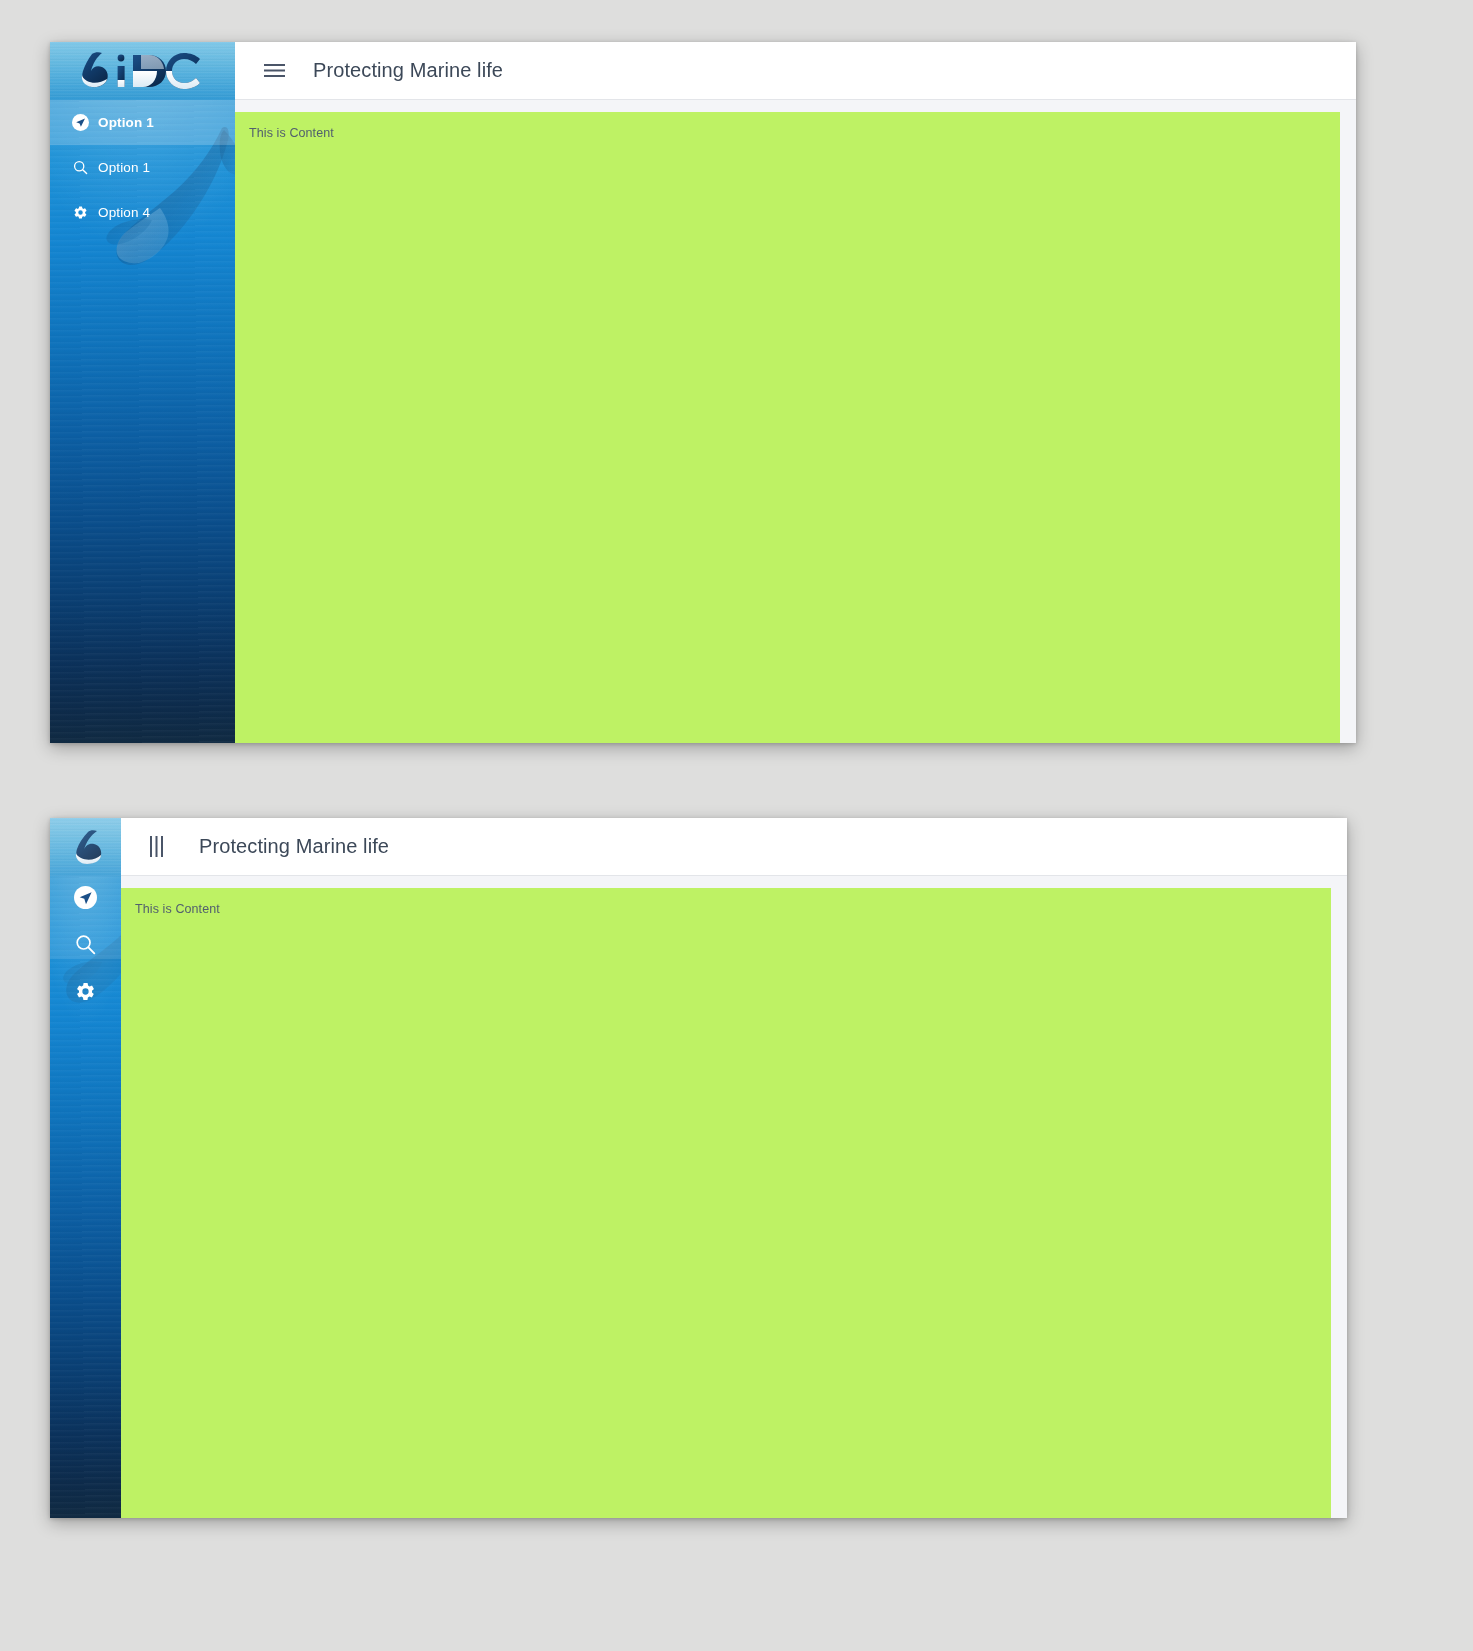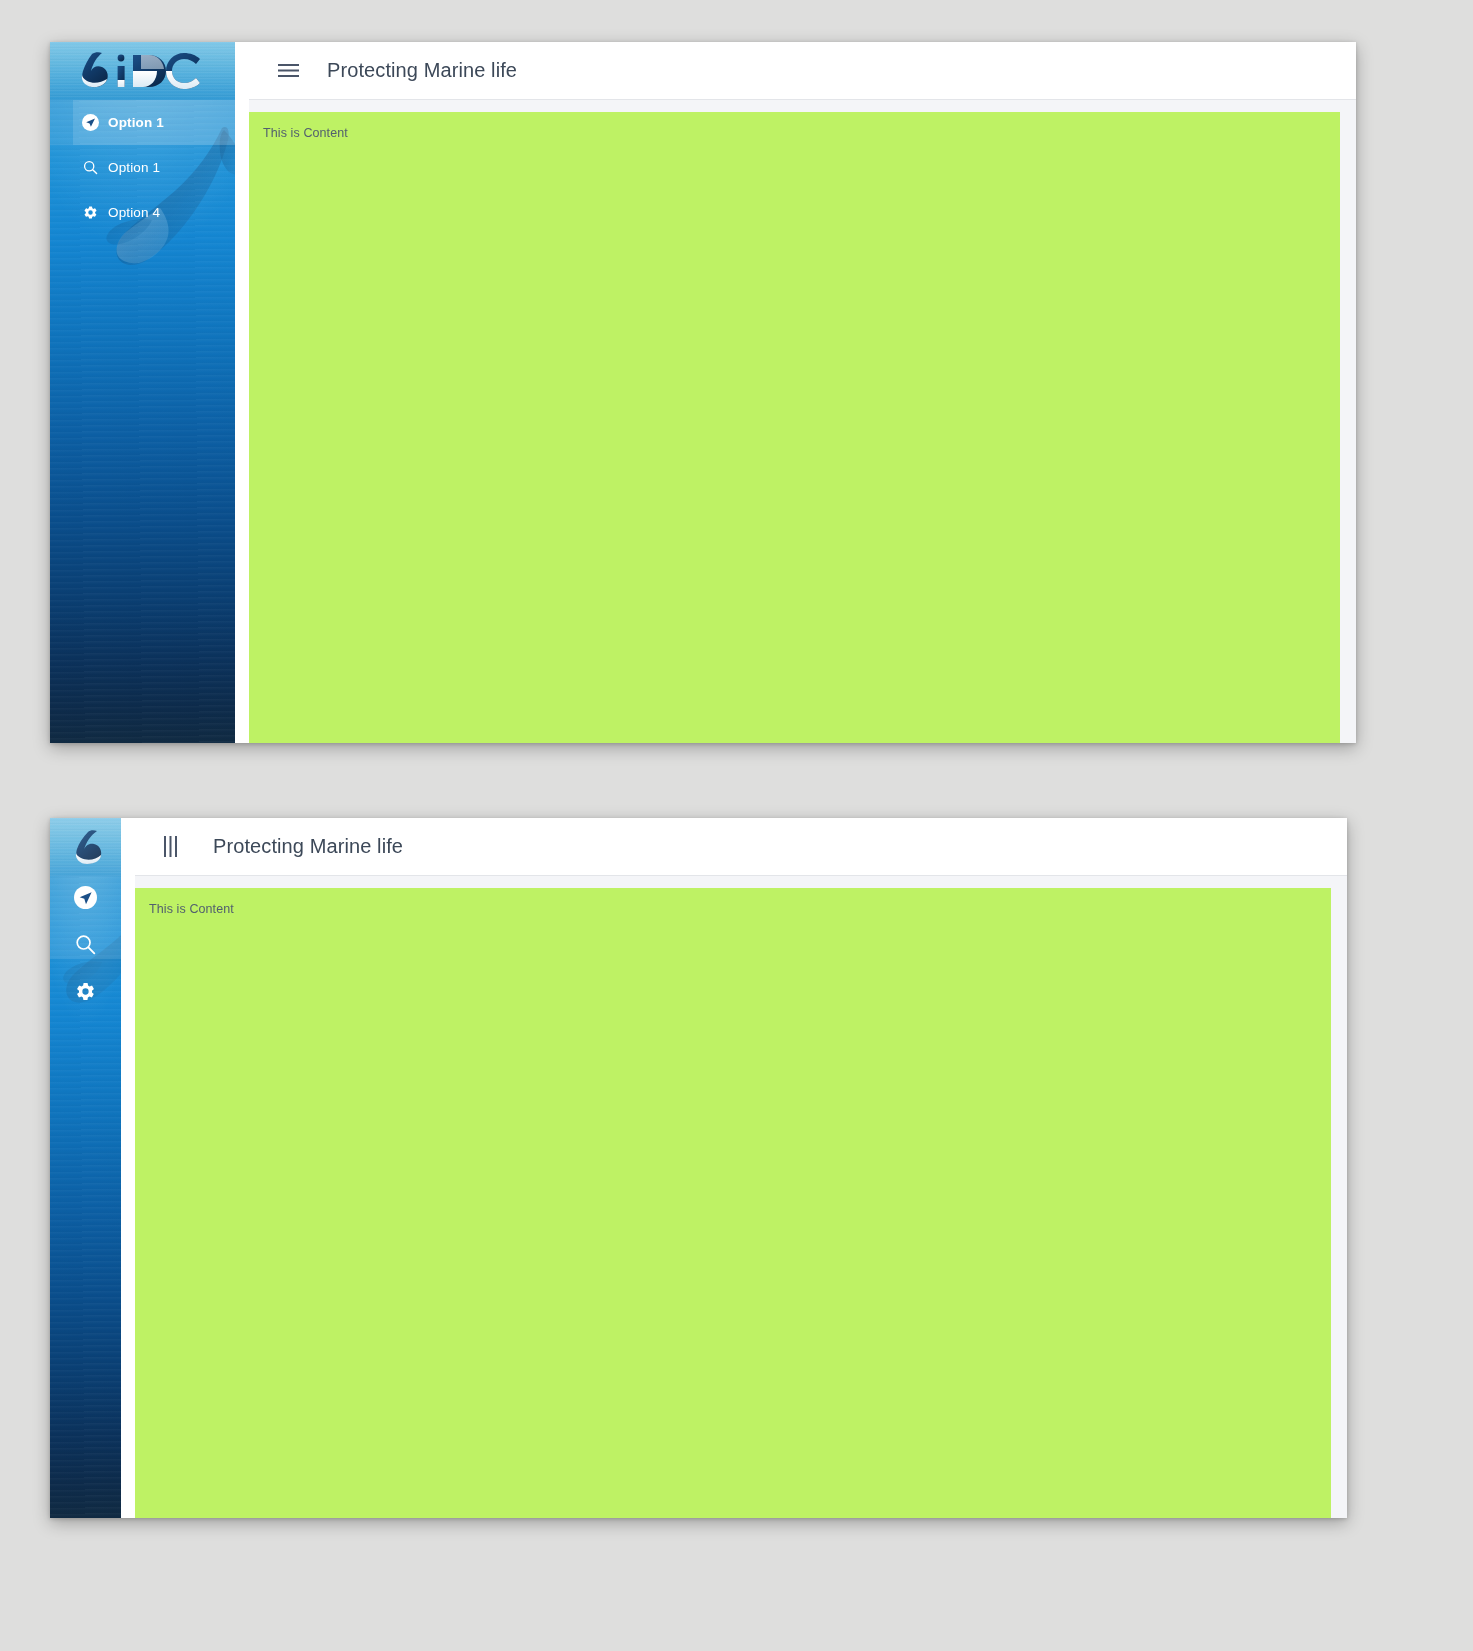--- a/index.html
+++ b/index.html
@@ -124,26 +124,25 @@
   
   .nav-list {
     position: relative;
     z-index: 4;
   }
   .nav-item {
     position: relative;
     display: flex;
     align-items: center;
     height: 45px;
-    padding-left: 7px;
+    padding-left: 20px;
     color: #ffffff;
     font-size: 13.5px;
     letter-spacing: 0.15px;
     cursor: pointer;
-    margin-left: 23px;
   }
   .nav-item .nav-icon {
     width: 20px;
     height: 20px;
     display: flex;
     align-items: center;
     justify-content: center;
     flex: 0 0 auto;
     margin-right: 8px;
   }
@@ -183,21 +182,20 @@
     pointer-events: none;
   }
 
   
   .main {
     flex: 1 1 auto;
     display: flex;
     flex-direction: column;
     background: #f4f5f8;
     min-width: 0;
-    margin-left: 14px;
   }
 
   .topbar {
     height: 58px;
     flex: 0 0 auto;
     background: #ffffff;
     display: flex;
     align-items: center;
     padding-left: 26px;
     border-bottom: 1px solid #e3e5e9;

